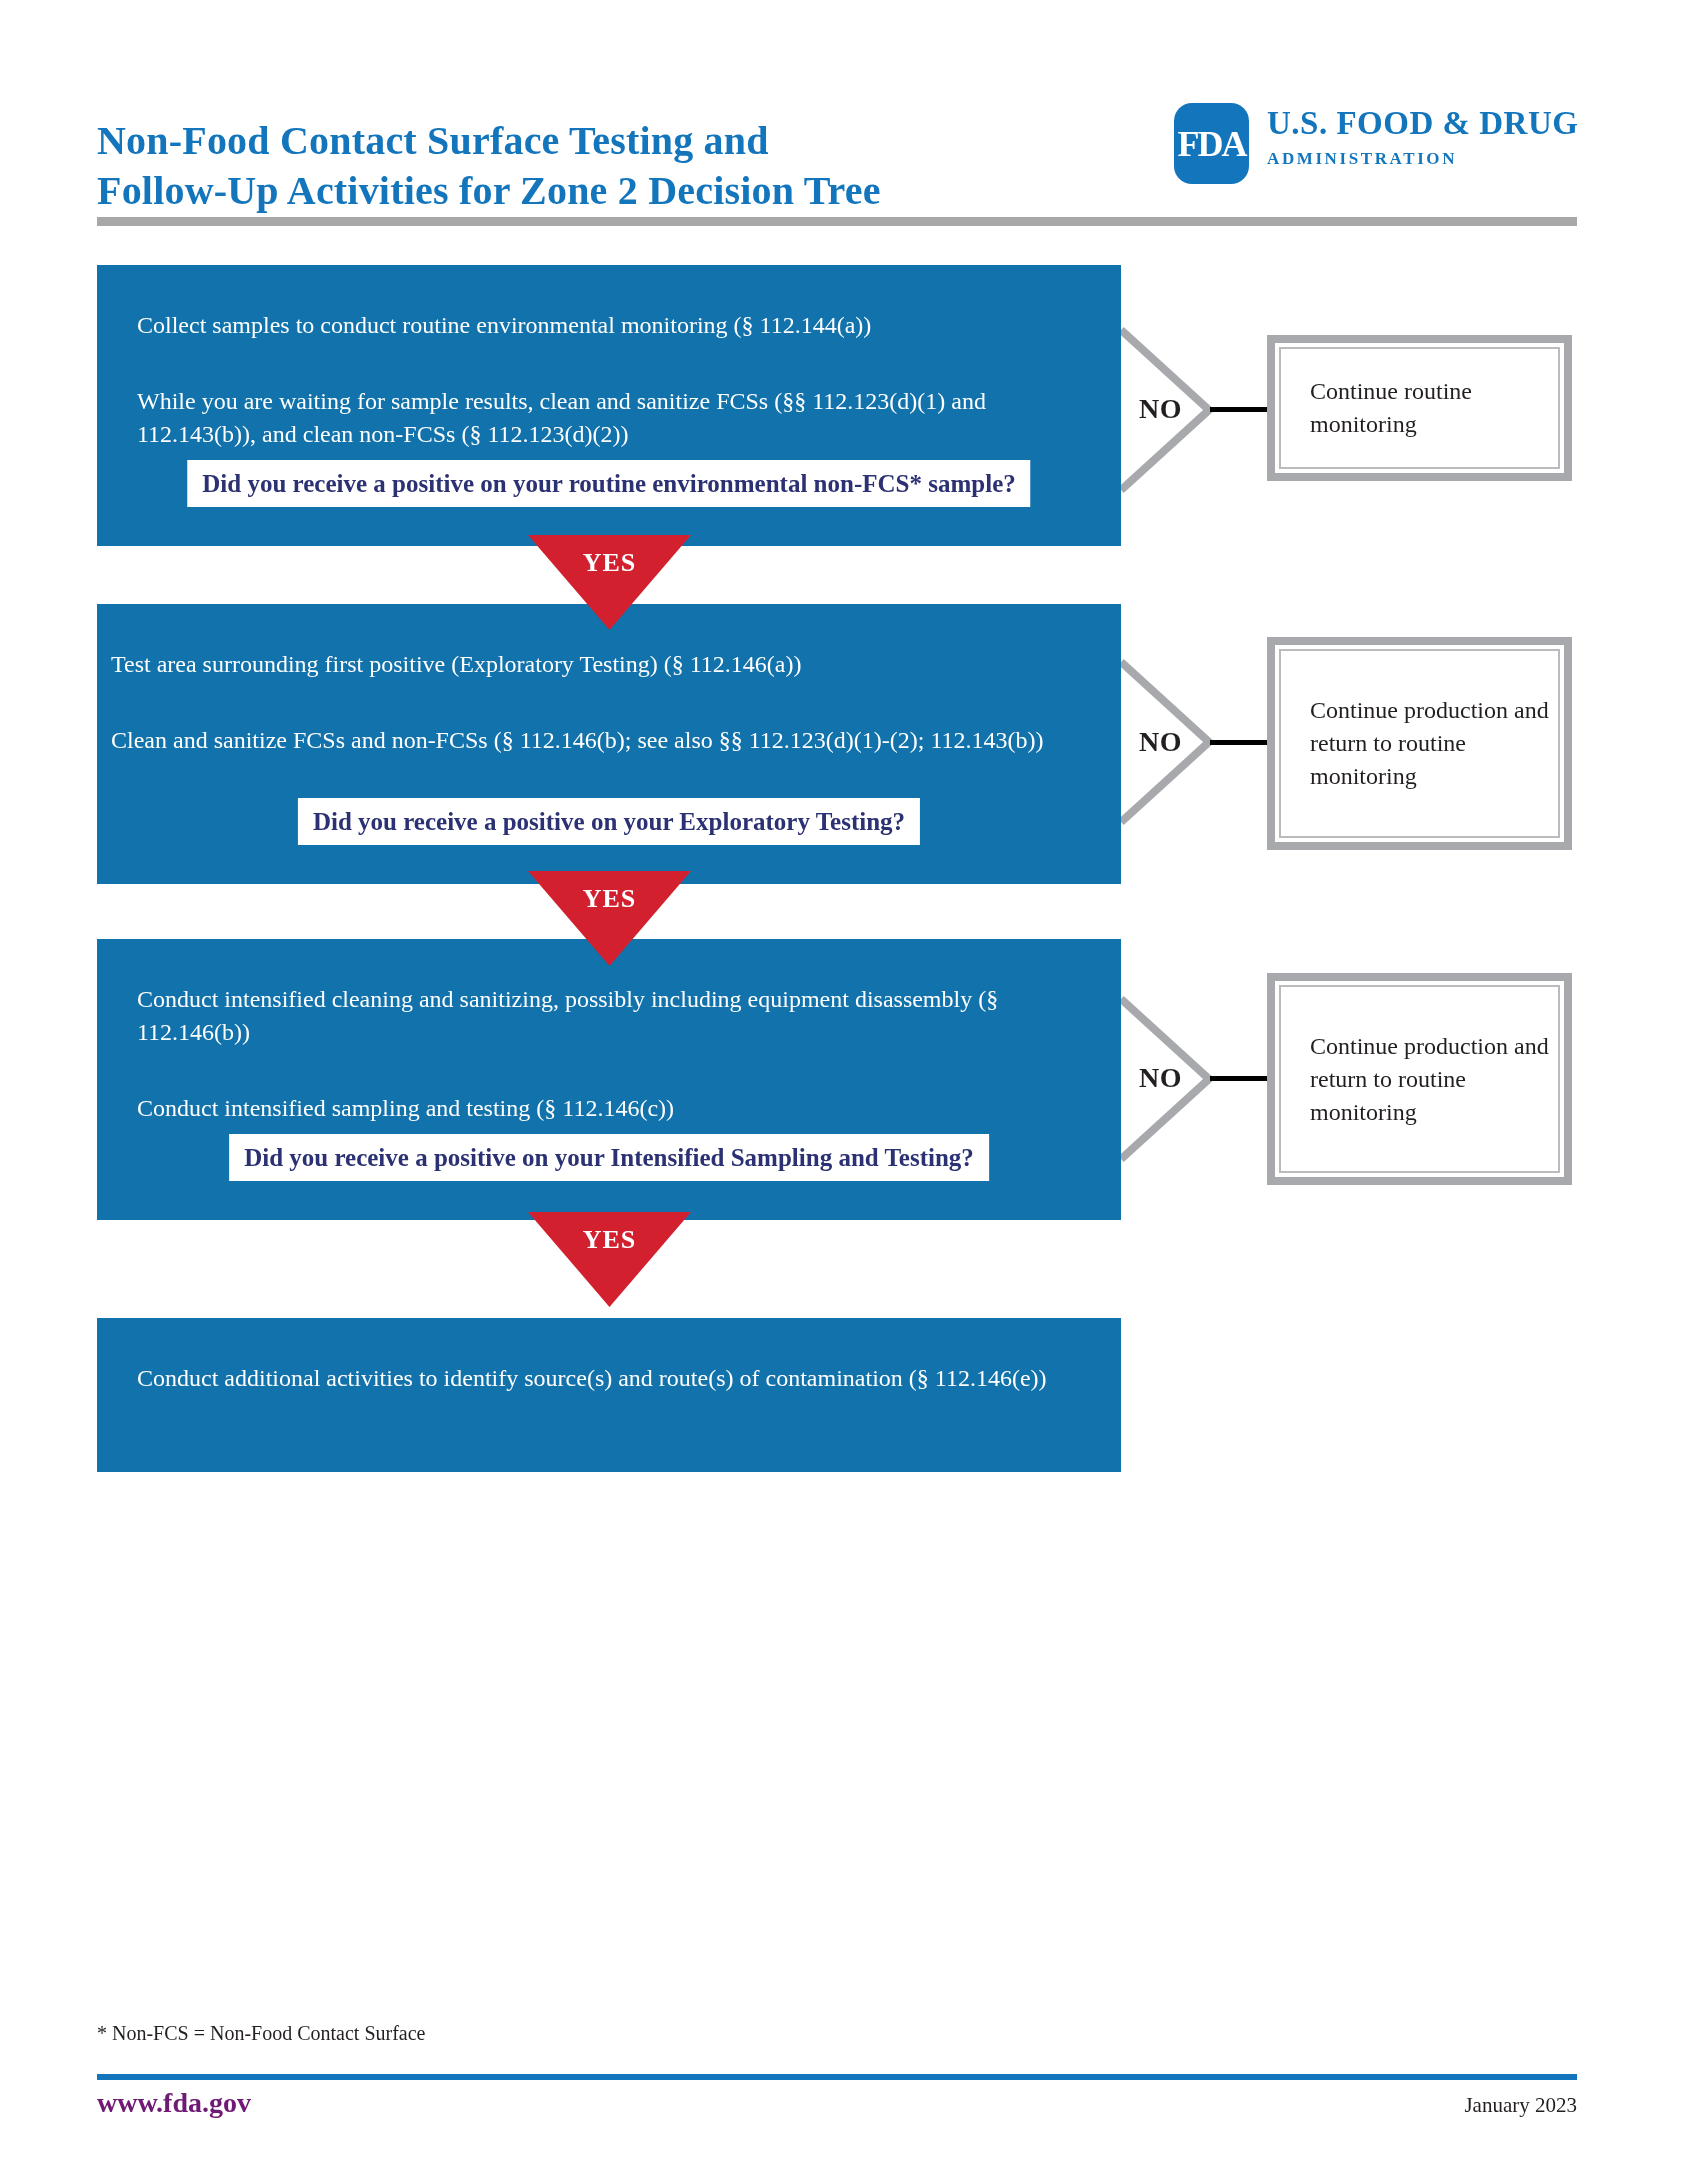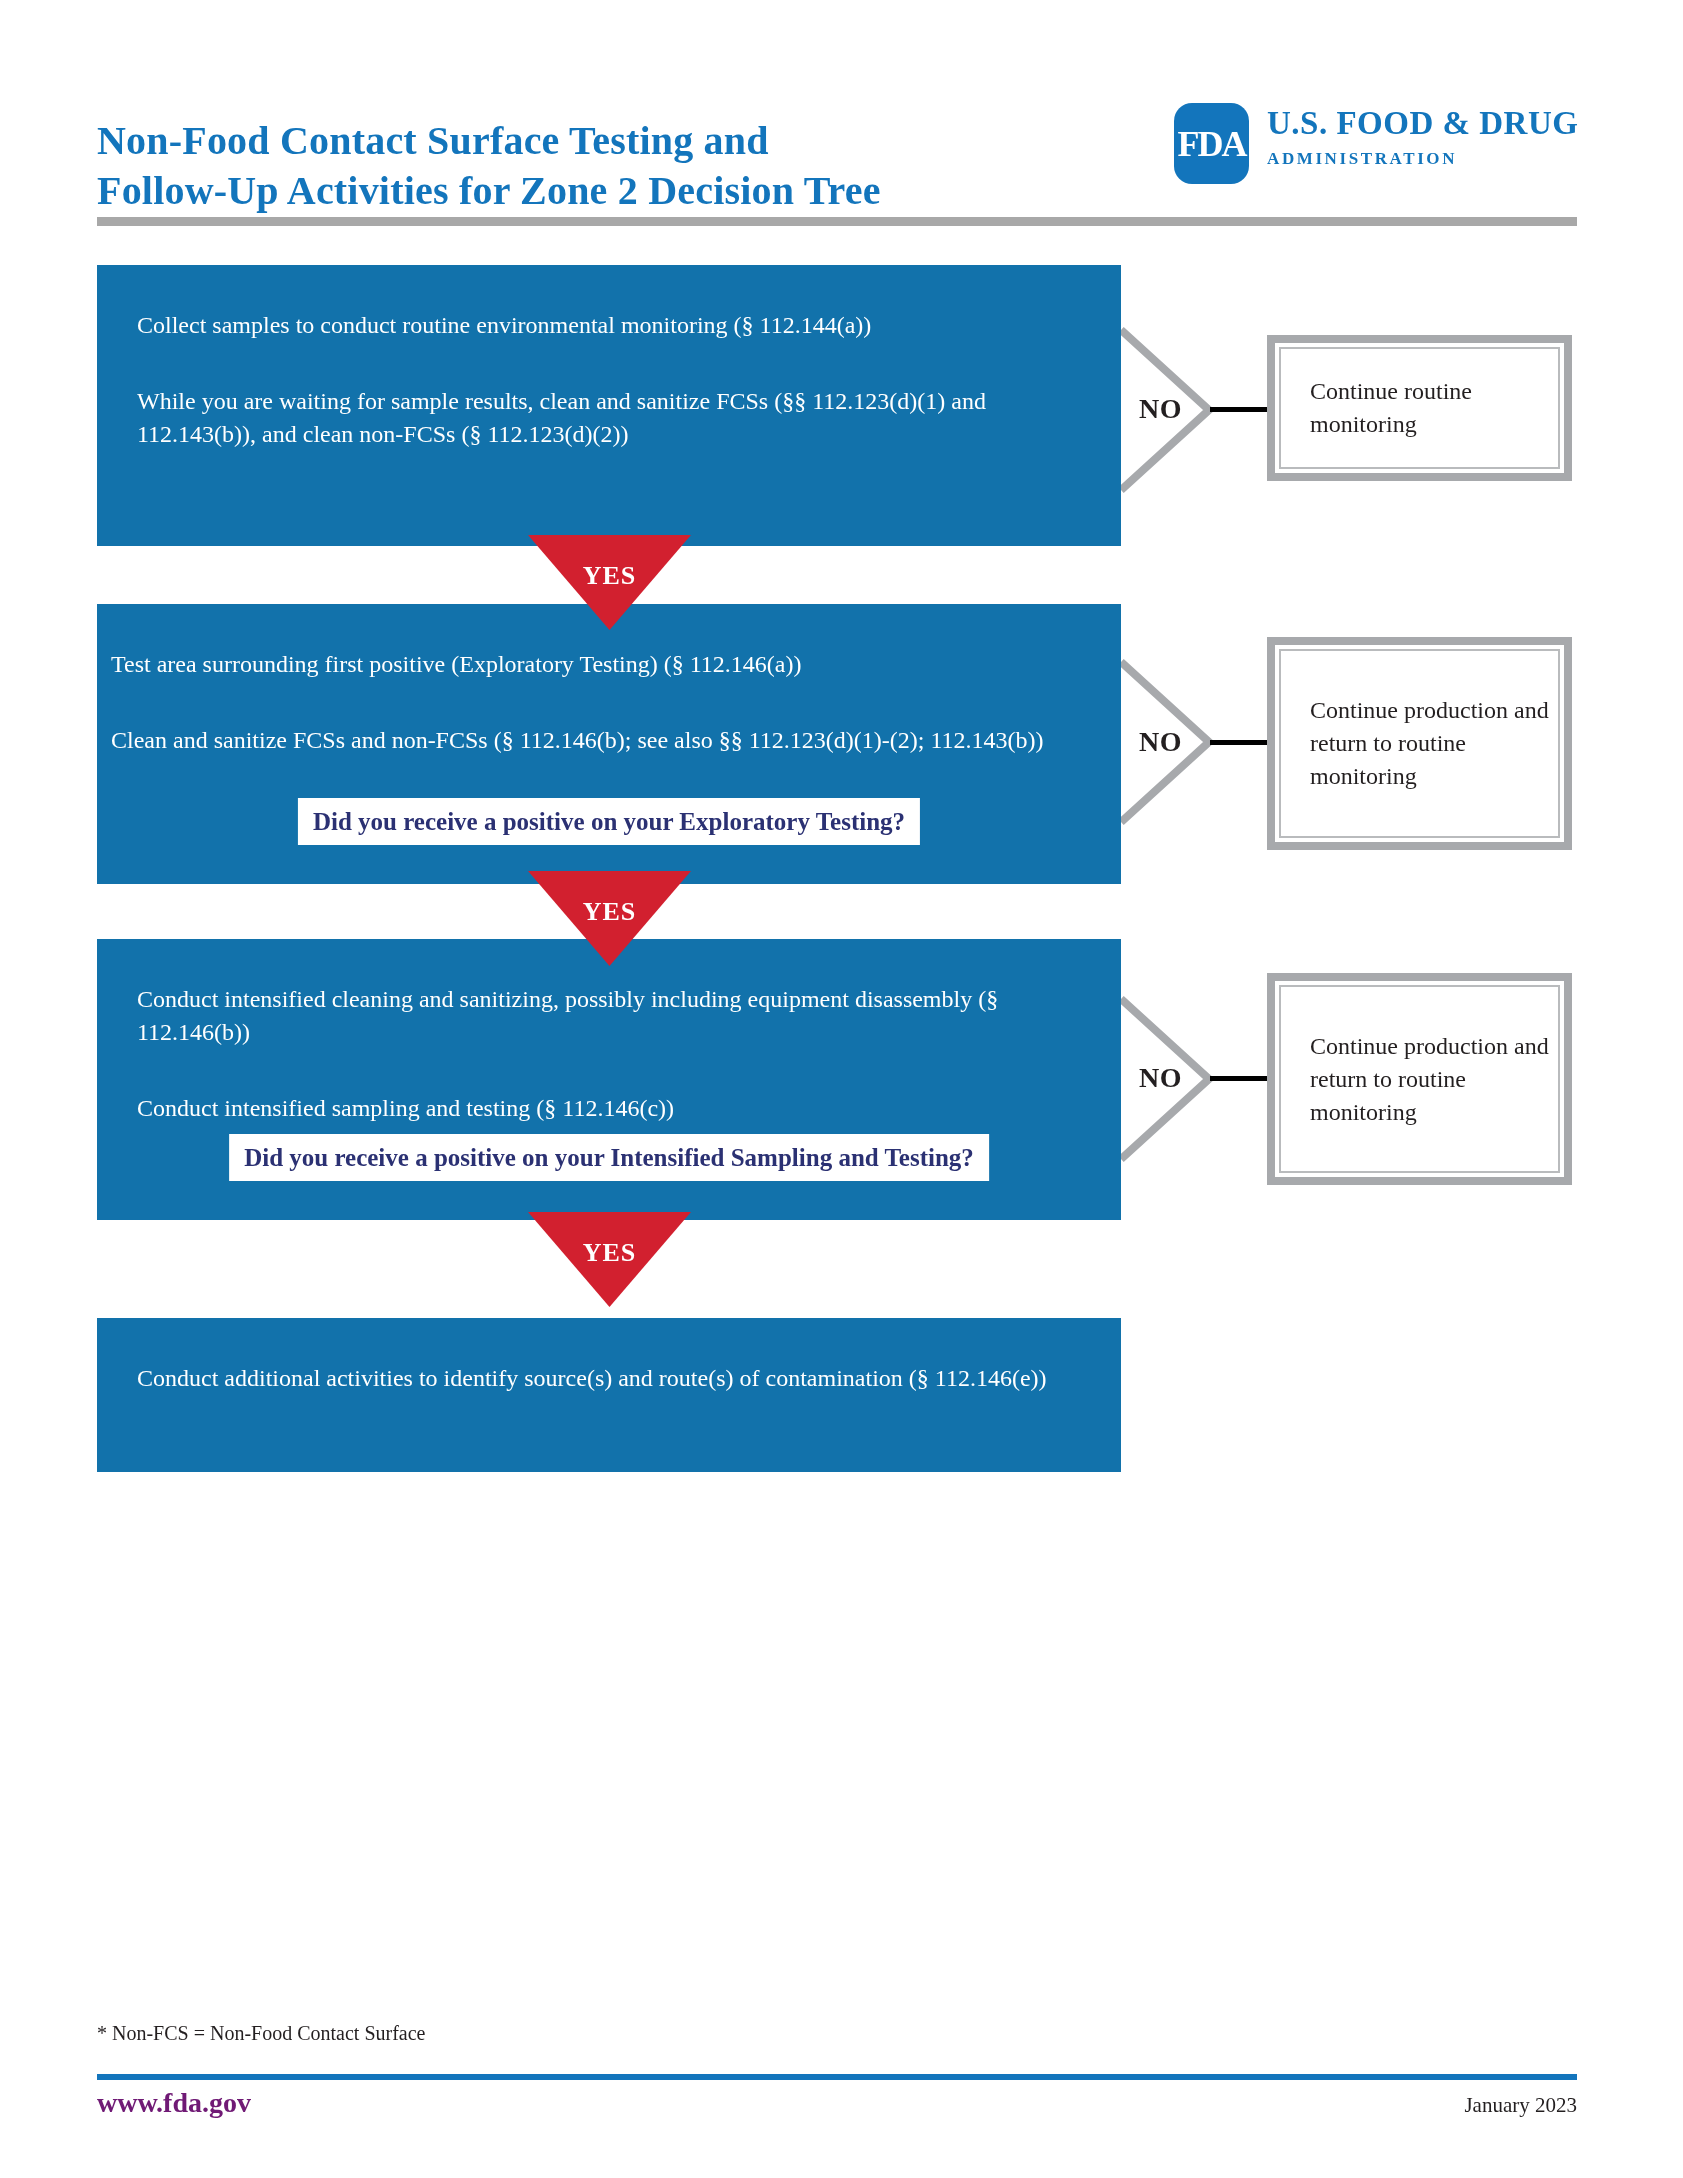--- a/index.html
+++ b/index.html
@@ -36,21 +36,21 @@
   .question{
     position:absolute;left:50%;bottom:39px;transform:translateX(-50%);
     background:#ffffff;color:#2b3173;font-size:25px;font-weight:bold;
     line-height:47px;height:47px;padding:0 15px;white-space:nowrap;
   }
   
   .yes{position:absolute;width:163px;height:95px;left:528px;z-index:5;}
   .yes1{top:535px;} .yes2{top:871px;} .yes3{top:1212px;}
   .yes svg{display:block;}
   .yes-label{
-    position:absolute;left:0;top:26px;width:100%;text-align:center;
+    position:absolute;left:0;top:13px;width:100%;text-align:center;
     color:#ffffff;font-size:26px;font-weight:bold;letter-spacing:1px;
   }
   
   .no-tri{position:absolute;left:1121px;width:94px;height:170px;}
   .no-tri1{top:325px;} .no-tri2{top:657px;} .no-tri3{top:994px;}
   .no-label{
     position:absolute;left:1139px;color:#231f20;font-size:28px;font-weight:bold;letter-spacing:0.5px;
   }
   .no-label1{top:393px;} .no-label2{top:726px;} .no-label3{top:1062px;}
   .conn{position:absolute;left:1210px;width:59px;height:5px;background:#000000;}
@@ -90,20 +90,21 @@
       <div class="org1">U.S. FOOD &amp; DRUG</div>
       <div class="org2">ADMINISTRATION</div>
     </div>
   </div>
 
   <div class="divider"></div>
 
   <section class="step step1">
     <p>Collect samples to conduct routine environmental monitoring (§ 112.144(a))</p>
     <p>While you are waiting for sample results, clean and sanitize FCSs (§§ 112.123(d)(1) and 112.143(b)), and clean non-FCSs (§ 112.123(d)(2))</p>
+    <div class="question">Did you receive a positive on your routine environmental non-FCS* sample?</div>
   </section>
 
   <svg class="no-tri no-tri1" viewBox="0 0 95 172">
     <path d="M0,5 L89,86 L0,167" fill="#ffffff" stroke="#a7a9ac" stroke-width="8"></path>
   </svg>
   <div class="no-label no-label1">NO</div>
   <div class="conn conn1"></div>
   <div class="outcome out1">
     <p>Continue routine monitoring</p>
   </div>

